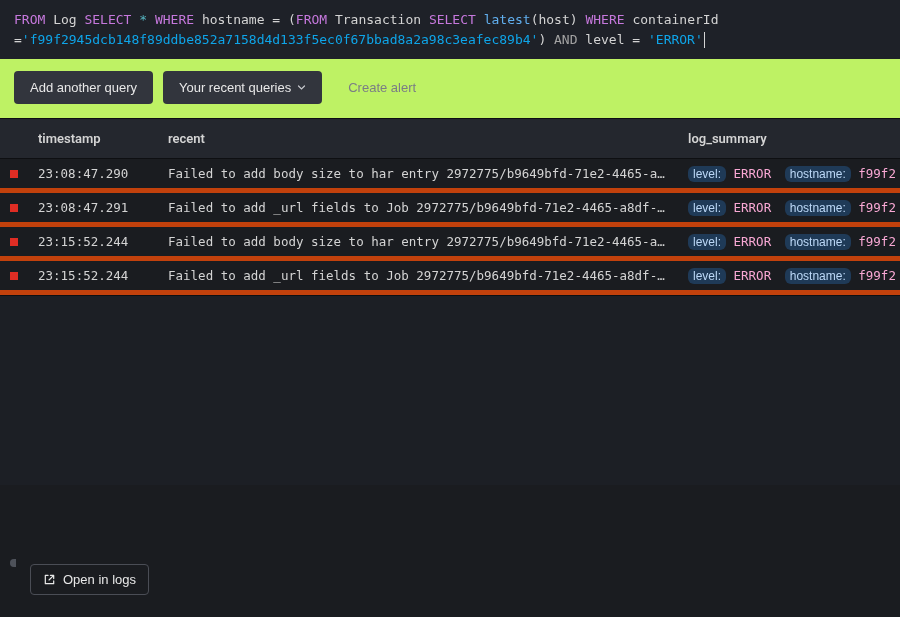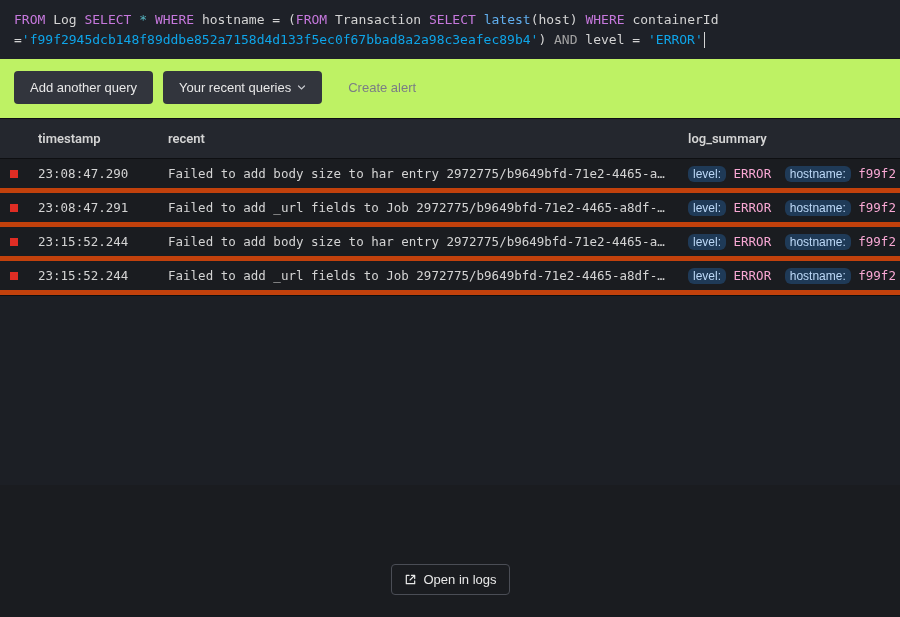--- a/index.html
+++ b/index.html
@@ -168,24 +168,24 @@
       left: 0;
       top: 0;
       height: 8px;
       width: 70%;
       background: #4e525a;
       border-radius: 4px;
     }
     .footer {
       position: absolute;
       bottom: 0;
-      left: 0;
+      left: 16px;
       right: 0;
       display: flex;
-      justify-content: center;
+      justify-content: flex-start;
       padding: 22px 14px;
       background: #1a1c20;
     }
     .open-btn {
       background: transparent;
       border: 1px solid #4a4d55;
       color: #e8e8e8;
       padding: 7px 12px;
       border-radius: 4px;
       font-size: 13px;

